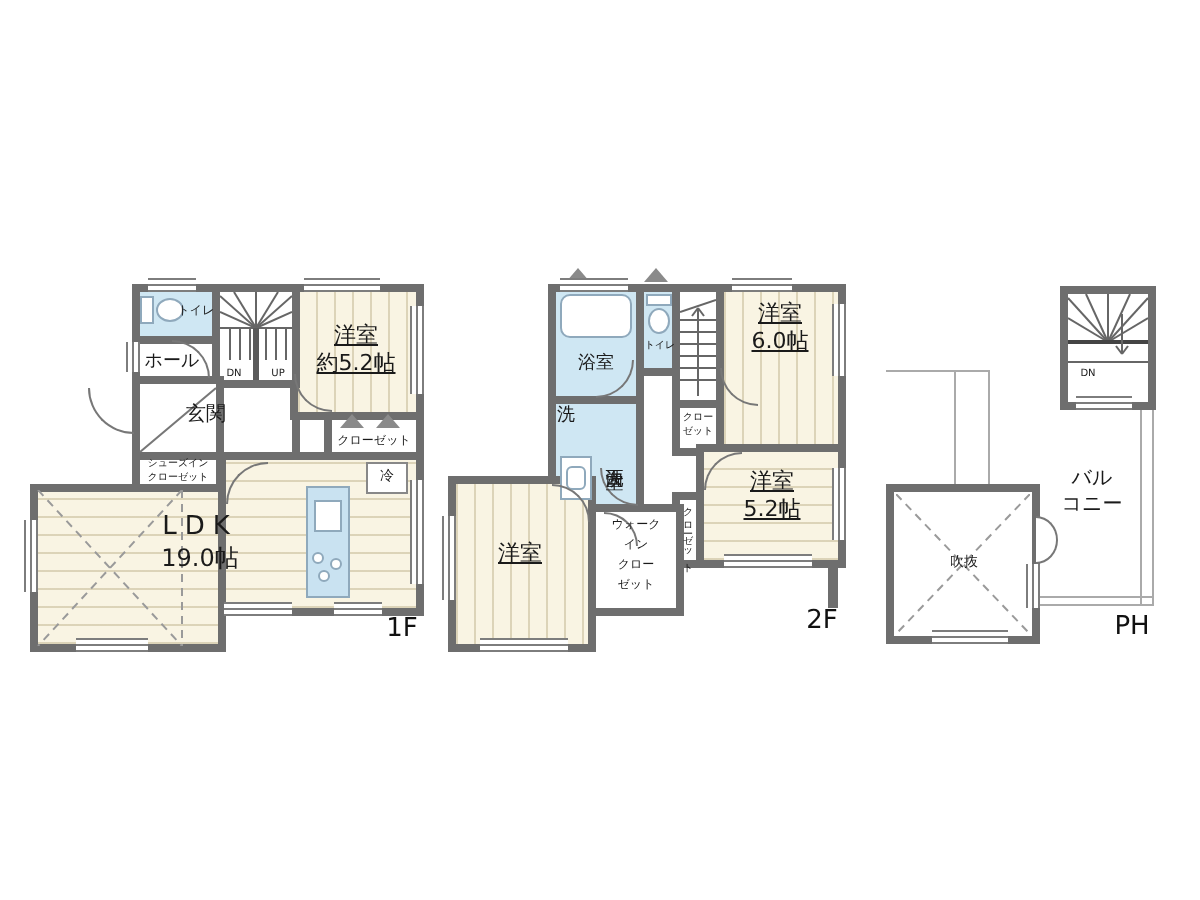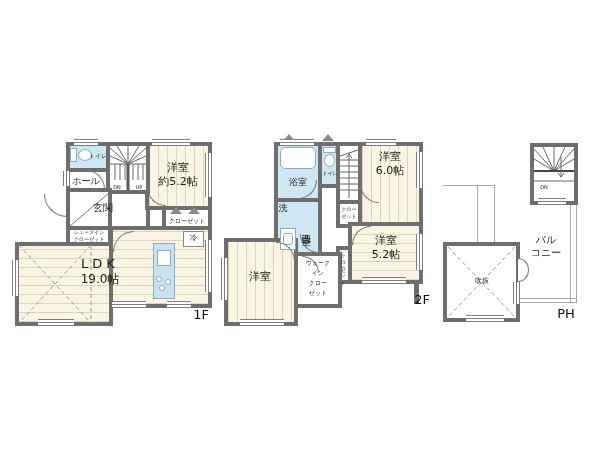--- a/index.html
+++ b/index.html
@@ -4,21 +4,21 @@
 <style>
   html,body{margin:0;padding:0;background:#fff;}
   .canvas{position:relative;width:600px;height:450px;background:#ffffff;overflow:hidden;
           font-family:"DejaVu Sans",sans-serif;color:#1a1a1a;}
   .room{position:absolute;box-sizing:border-box;border:4px solid #6e6e6e;}
   .floor-v{background-color:#f9f4e3;background-image:repeating-linear-gradient(90deg,rgba(185,172,132,.45) 0 1px,transparent 1px 9px);}
   .floor-h{background-color:#f9f4e3;background-image:repeating-linear-gradient(0deg,rgba(185,172,132,.45) 0 1px,transparent 1px 9px);}
   .wet{background:#cfe7f3;}
   .white{background:#ffffff;}
   .lbl{position:absolute;text-align:center;line-height:1.25;white-space:nowrap;z-index:7;color:#1a1a1a;}
-  .s11{font-size:11px;} .s10{font-size:10px;} .s9{font-size:9px;} .s7{font-size:7px;}
+  .s11{font-size:11px;text-decoration:underline;} .s10{font-size:10px;} .s9{font-size:9px;} .s7{font-size:7px;}
   .s6{font-size:6px;line-height:1.2;} .s5{font-size:5px;line-height:1.2;}
   .tag{font-size:13px;color:#111;}
   .vert{writing-mode:vertical-rl;text-orientation:upright;letter-spacing:1px;}
   .window-h{position:absolute;height:7px;z-index:6;background:linear-gradient(to bottom,#7d7d7d 0 1px,#fff 1px 3px,#7d7d7d 3px 4px,#fff 4px 6px,#7d7d7d 6px 7px);}
   .window-v{position:absolute;width:7px;z-index:6;background:linear-gradient(to right,#7d7d7d 0 1px,#fff 1px 3px,#7d7d7d 3px 4px,#fff 4px 6px,#7d7d7d 6px 7px);}
   .arc{position:absolute;z-index:5;}
   .arc-tl{border-top:1px solid #777;border-left:1px solid #777;border-radius:100% 0 0 0;}
   .arc-tr{border-top:1px solid #777;border-right:1px solid #777;border-radius:0 100% 0 0;}
   .arc-bl{border-bottom:1px solid #777;border-left:1px solid #777;border-radius:0 0 0 100%;}
   .arc-br{border-bottom:1px solid #777;border-right:1px solid #777;border-radius:0 0 100% 0;}
@@ -186,21 +186,21 @@
     <div class="lbl s11" style="left:352px;top:234px;width:68px;">洋室</div>
     <div class="lbl s11" style="left:352px;top:248px;width:68px;">5.2帖</div>
     <div class="lbl s11" style="left:228px;top:270px;width:64px;">洋室</div>
     <div class="lbl s5" style="left:338px;top:206px;width:22px;">クロー</div>
     <div class="lbl s5" style="left:338px;top:213px;width:22px;">ゼット</div>
     <div class="lbl s5 vert" style="left:340px;top:250px;height:32px;">クローゼット</div>
     <div class="lbl s6" style="left:296px;top:259px;width:44px;">ウォーク</div>
     <div class="lbl s6" style="left:296px;top:269px;width:44px;">イン</div>
     <div class="lbl s6" style="left:296px;top:279px;width:44px;">クロー</div>
     <div class="lbl s6" style="left:296px;top:289px;width:44px;">ゼット</div>
-    <div class="lbl tag" style="left:398px;top:292px;width:26px;margin-left:11px;">2F</div>
+    <div class="lbl tag" style="left:398px;top:303px;width:26px;">2F</div>
   </div>
 
   <div>
 
     <div class="tline" style="left:443px;top:185px;width:51px;height:1px;"></div>
     <div class="tline" style="left:477px;top:185px;width:1px;height:57px;"></div>
     <div class="tline" style="left:494px;top:185px;width:1px;height:57px;"></div>
     <div class="tline" style="left:570px;top:205px;width:1px;height:97px;"></div>
     <div class="tline" style="left:576px;top:205px;width:1px;height:97px;"></div>
     <div class="tline" style="left:520px;top:298px;width:57px;height:1px;"></div>

